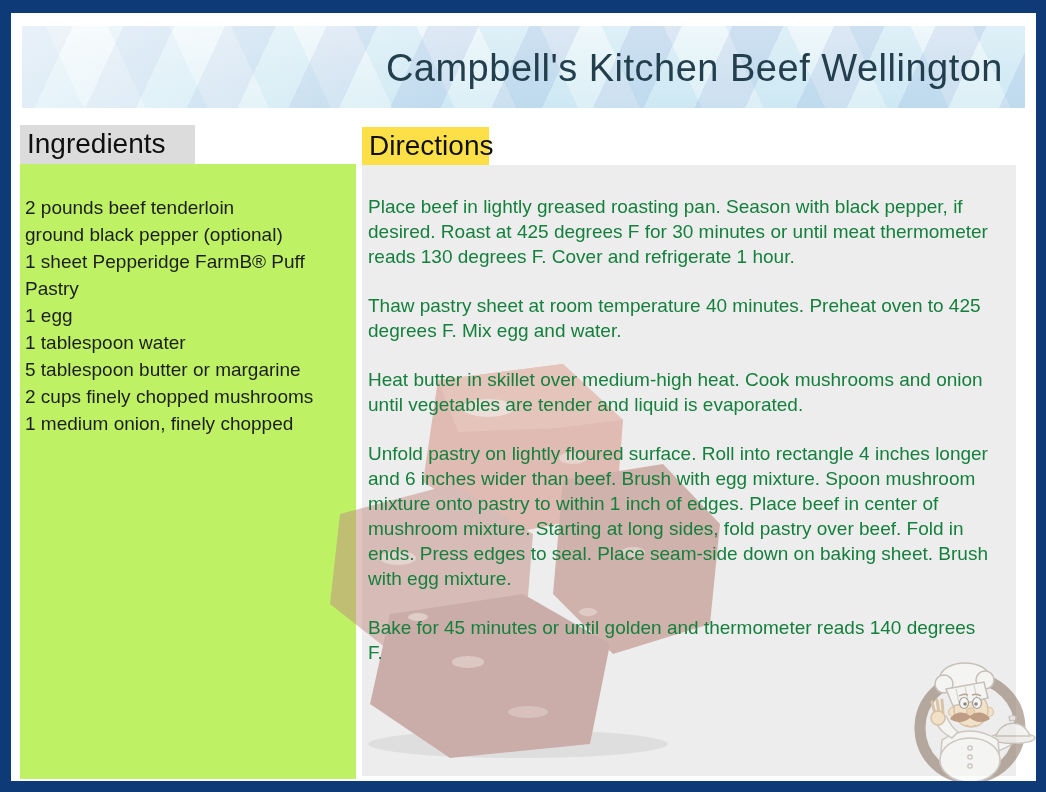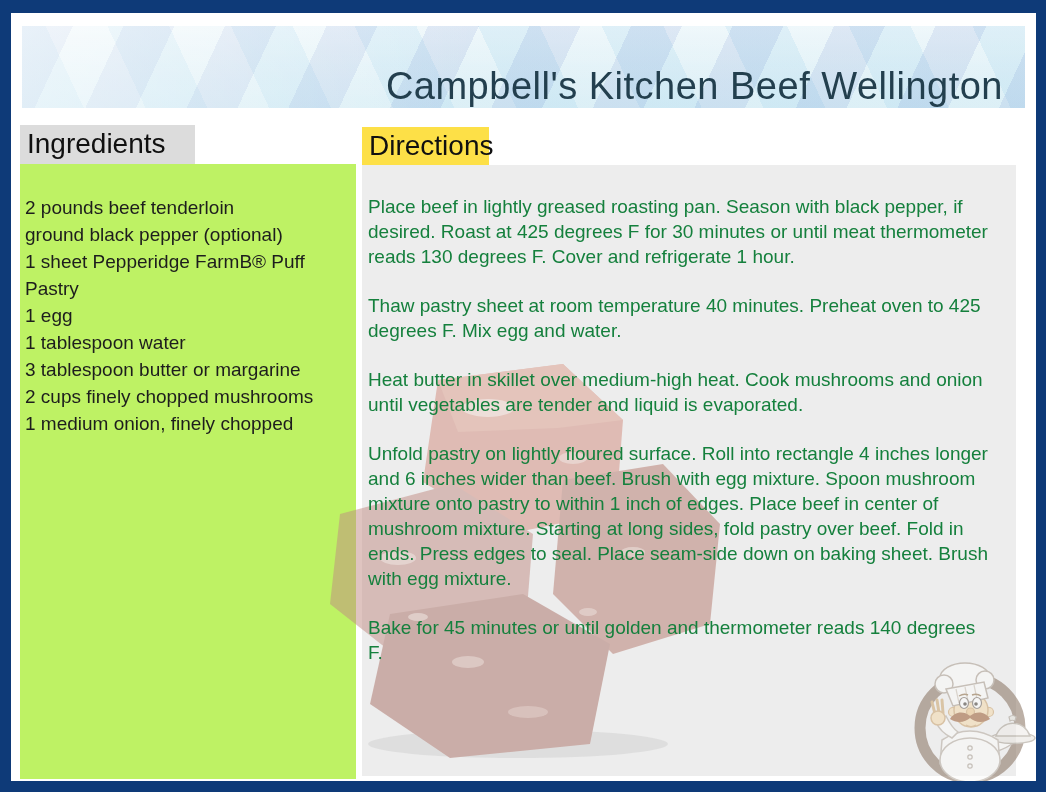--- a/index.html
+++ b/index.html
@@ -15,21 +15,21 @@
     font-family:"Liberation Sans", sans-serif;
   }
   
   .header-band {
     position:absolute; left:11px; top:13px; width:1003px; height:82px;
     background:
       linear-gradient(100deg, rgba(255,255,255,0.55) 0%, rgba(255,255,255,0) 45%),
       repeating-linear-gradient(115deg, rgba(186,196,230,0.28) 0 46px, rgba(255,255,255,0.22) 46px 92px),
       repeating-linear-gradient(65deg, rgba(173,216,238,0.30) 0 56px, rgba(255,255,255,0.16) 56px 112px),
       linear-gradient(180deg, #e7f4f9 0%, #d5ecf4 55%, #c9e7f2 100%);
-    display:flex; align-items:flex-end; justify-content:flex-end;
+    display:flex; align-items:center; justify-content:flex-end;
   }
   .page-title {
     font-size:38px; letter-spacing:0.5px;
     color:#233f4e;
     padding-right:22px; padding-top:2px;
     white-space:nowrap;
   }
   
   .ing-heading-box {
     position:absolute; left:9px; top:112px; width:175px; height:39px;
@@ -87,21 +87,21 @@
         <div class="ing-line">2 pounds beef tenderloin</div>
 
         <div class="ing-line">ground black pepper (optional)</div>
 
         <div class="ing-line">1 sheet Pepperidge FarmB® Puff Pastry</div>
 
         <div class="ing-line">1 egg</div>
 
         <div class="ing-line">1 tablespoon water</div>
 
-        <div class="ing-line">3 tablespoon butter or margarine</div>
+        <div class="ing-line">5 tablespoon butter or margarine</div>
 
         <div class="ing-line">2 cups finely chopped mushrooms</div>
 
         <div class="ing-line">1 medium onion, finely chopped</div>
       </div>
   </div>
 
   <div class="dir-heading-box">
     <div class="section-heading">Directions</div>
   </div>

